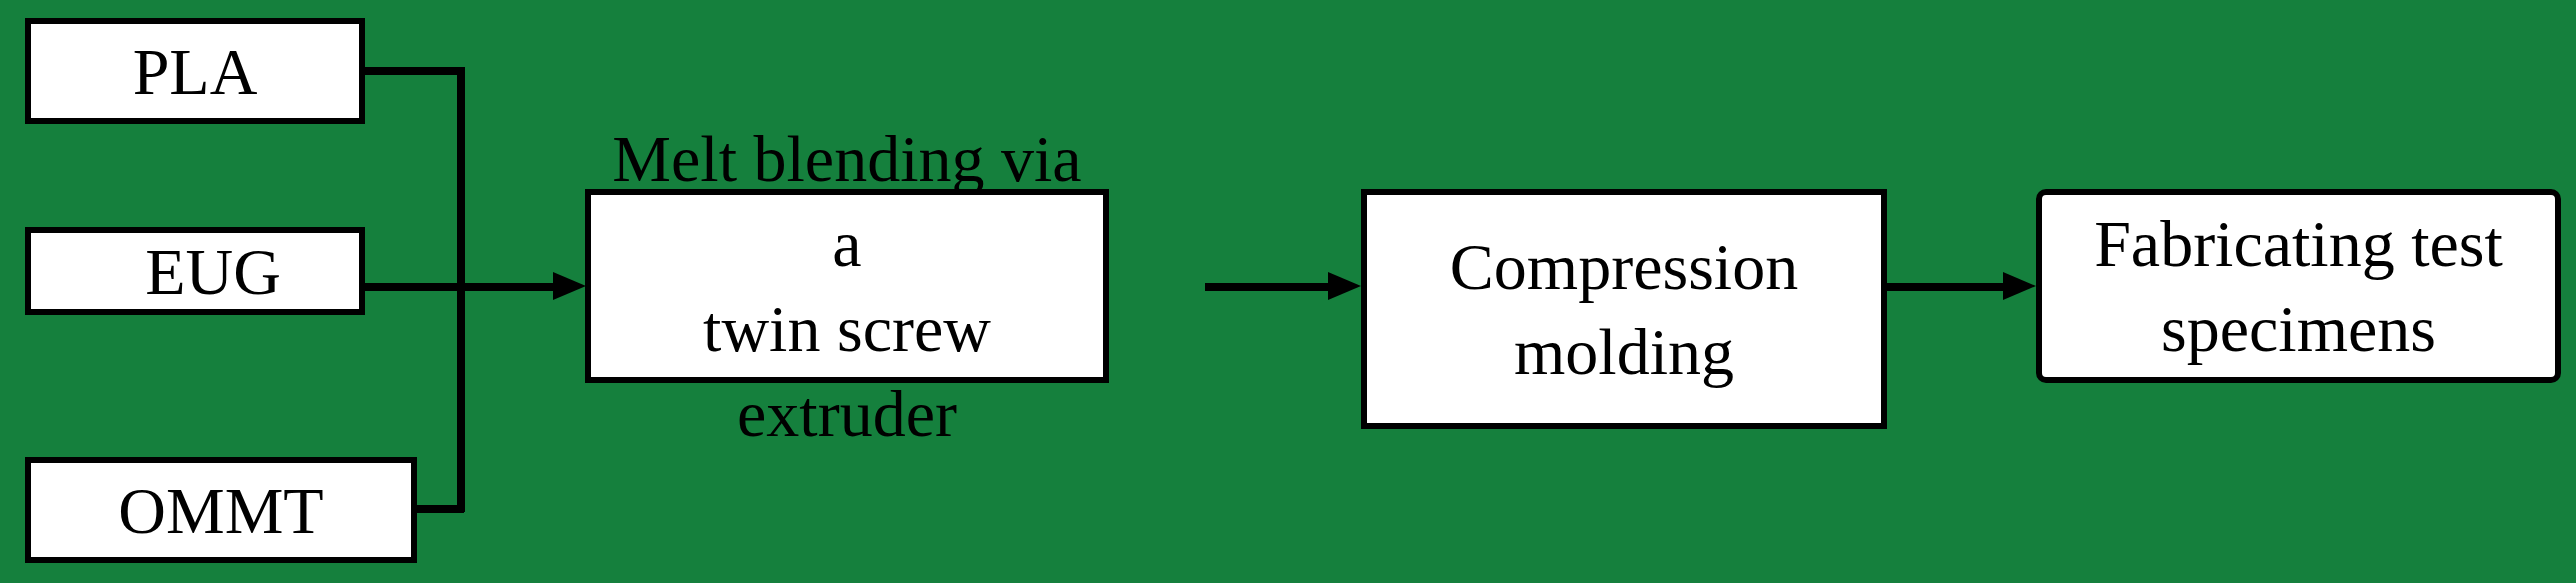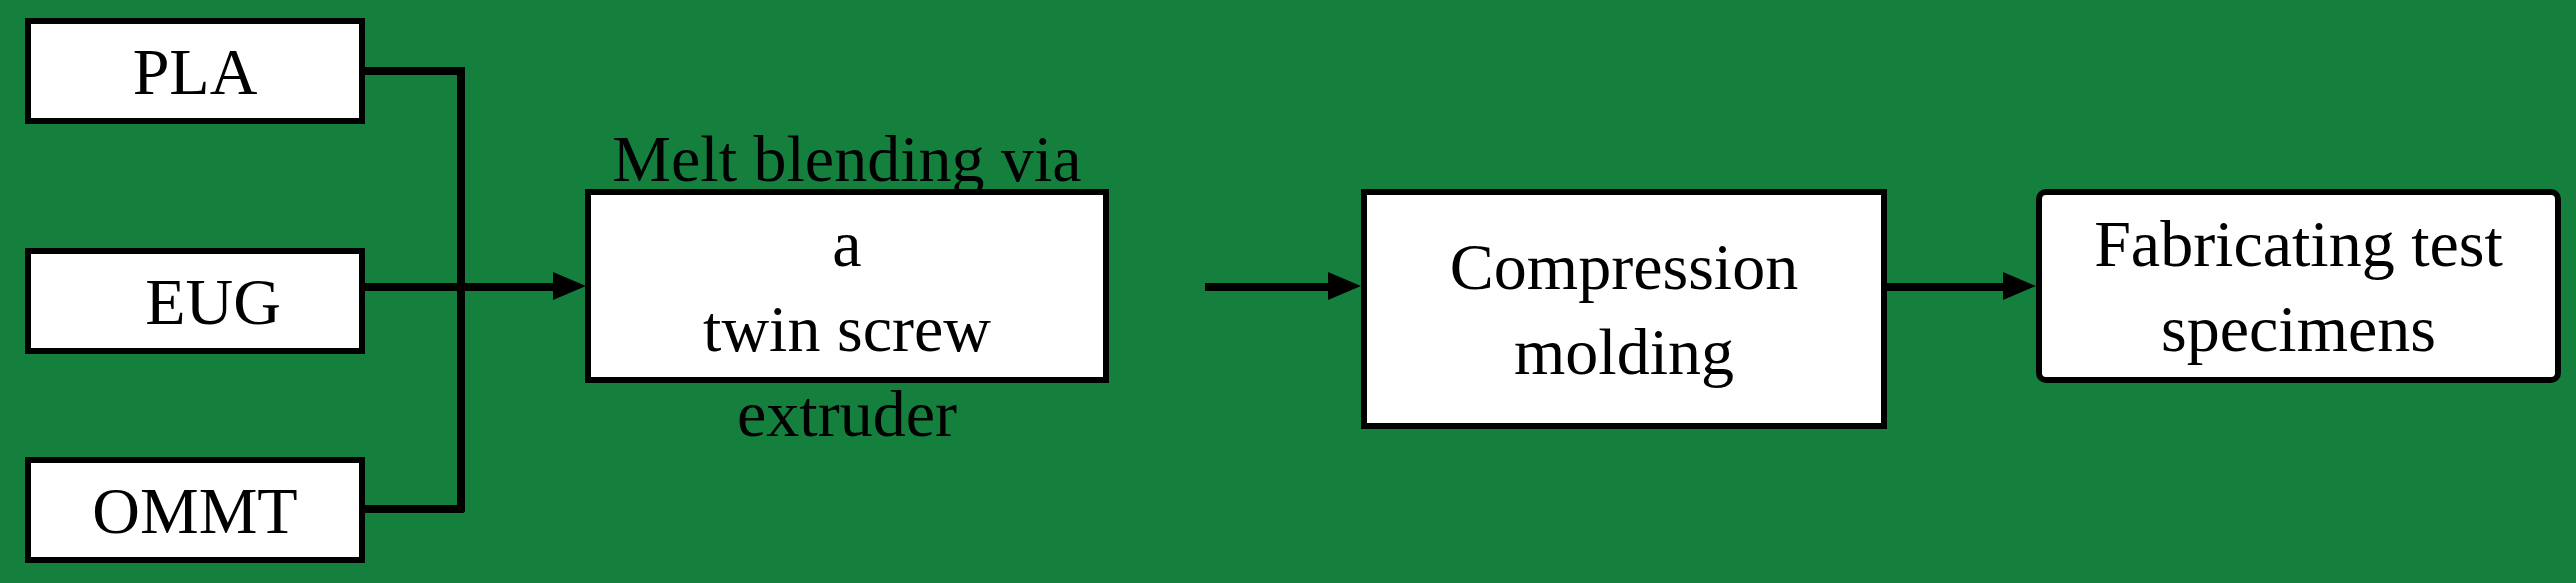--- a/index.html
+++ b/index.html
@@ -52,25 +52,25 @@
 </style>
 </head>
 <body>
 
 <div class="canvas">
 
   <div class="box" style="left:25px; top:18px; width:340px; height:106px;">
     <span class="box-label">PLA</span>
   </div>
 
-  <div class="box" style="left:25px; top:248px; width:340px; height:106px;padding-left:36px;">
+  <div class="box" style="left:25px; top:227px; width:340px; height:88px;padding-left:36px;">
     <span class="box-label">EUG</span>
   </div>
 
-  <div class="box" style="left:25px; top:457px; width:340px; height:106px;">
+  <div class="box" style="left:25px; top:457px; width:392px; height:106px;">
     <span class="box-label">OMMT</span>
   </div>
 
   <div class="line h" style="left:359px; top:67px; width:105px;"></div>
   <div class="line h" style="left:359px; top:505px; width:105px;"></div>
 
   <div class="line v" style="left:457px; top:67px; height:445px;"></div>
 
   <div class="line h" style="left:359px; top:283px; width:195px;"></div>
   <div class="arrowhead" style="left:553px; top:272px;"></div>

